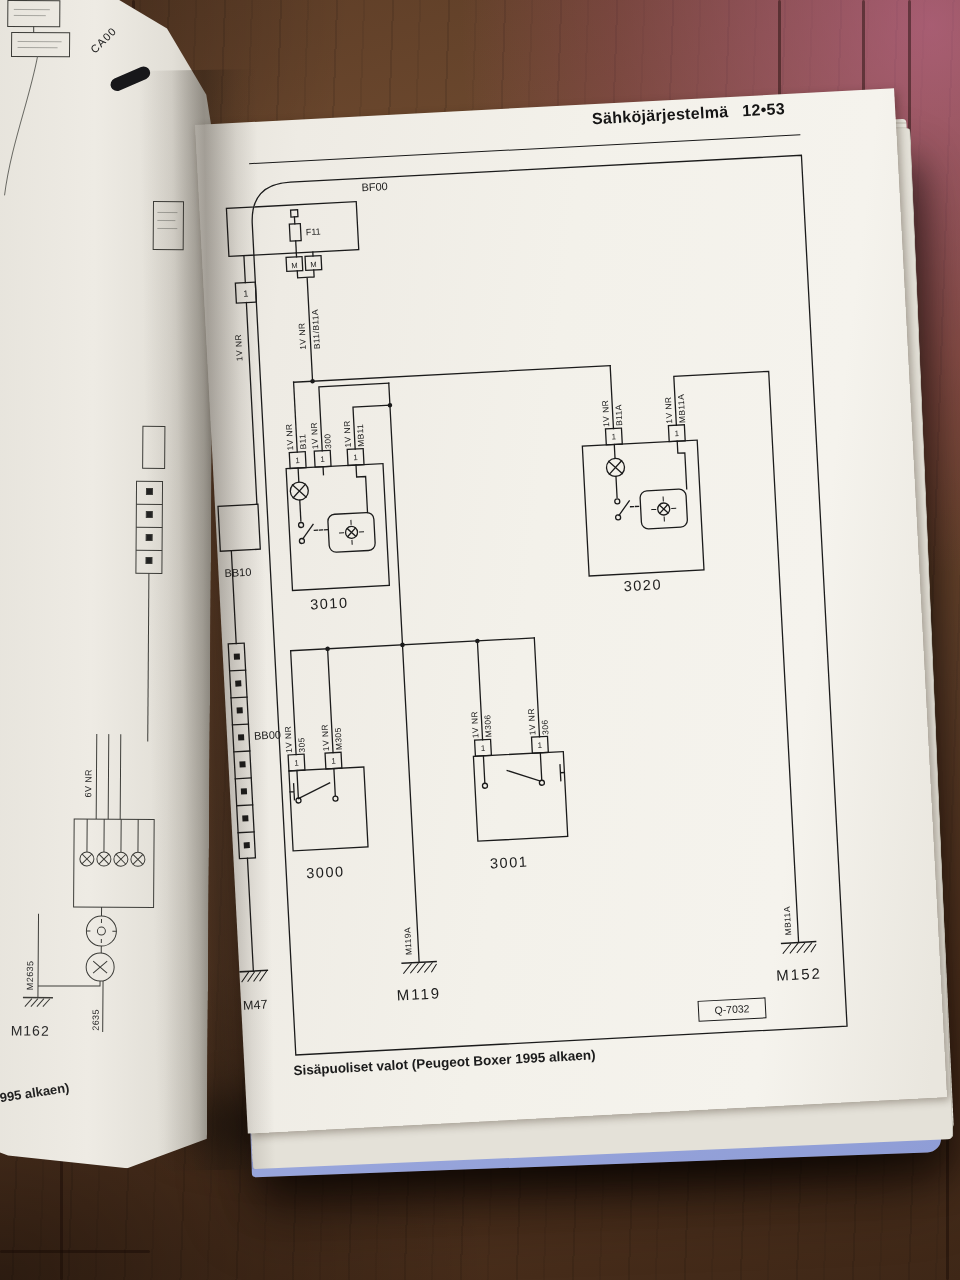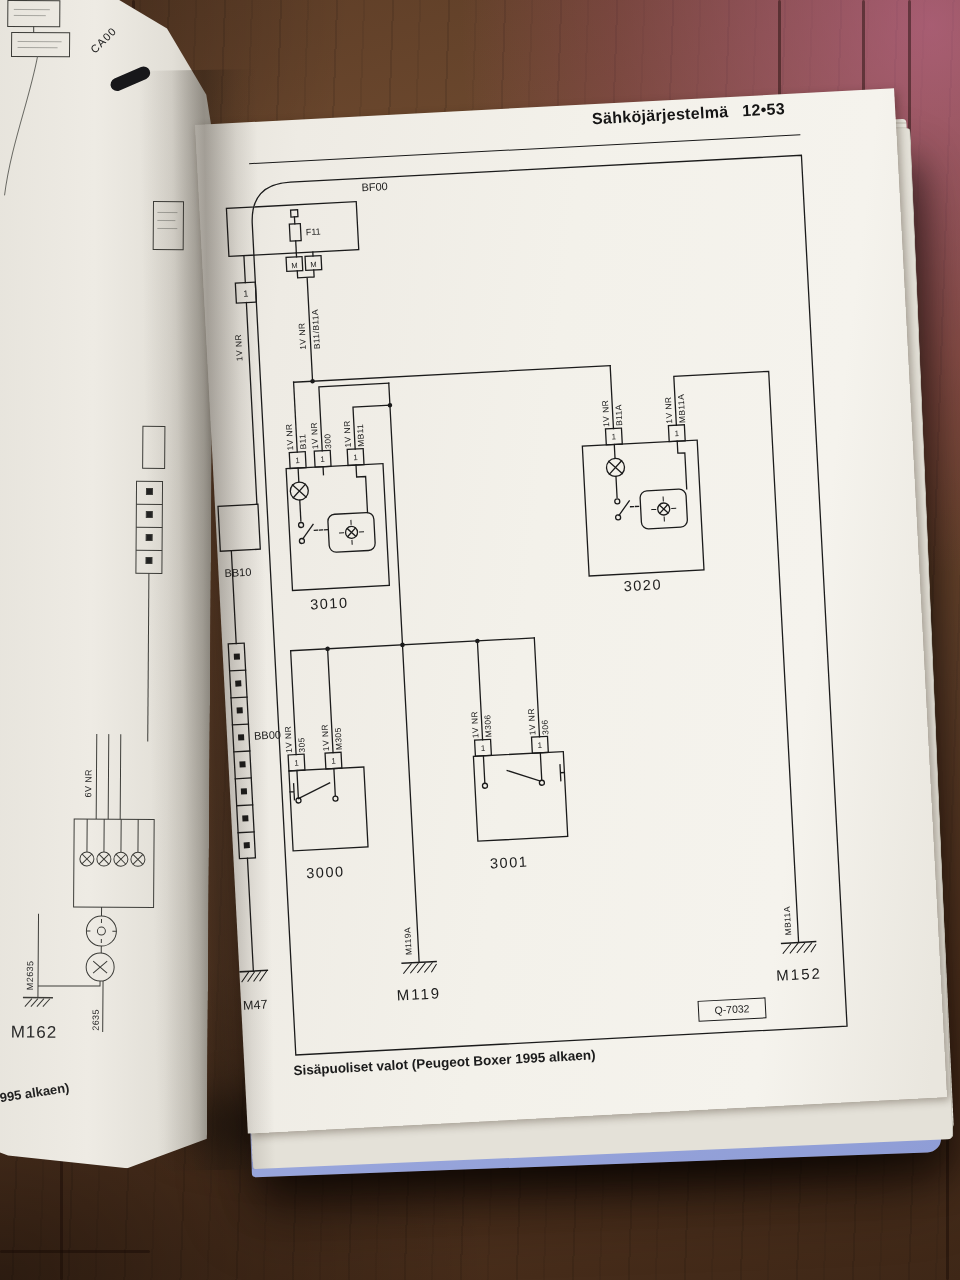--- a/index.html
+++ b/index.html
@@ -54,21 +54,21 @@
   .hdr .pgno{margin-left:14px;}
   .hrule{position:absolute;left:52px;top:41px;width:552px;height:0;border-top:1.7px solid #1a1a1a;}
   .qbox{position:absolute;left:456px;top:901px;width:66px;height:19px;border:1.3px solid #1b1b1b;
     font-size:10.5px;text-align:center;line-height:19px;color:#1b1b1b;}
   .caption{position:absolute;left:0px;top:942px;width:400px;text-align:center;font-weight:bold;font-size:13.5px;color:#1b1b1b;}
   .diag{position:absolute;left:0;top:0;}
   .clipmark{position:absolute;left:160px;top:86px;width:42px;height:13px;background:#17171a;border-radius:7px;transform:rotate(-24deg);}
   .rot-cap{position:absolute;left:50px;top:1100px;font-size:13px;font-weight:bold;color:#222;transform:rotate(-9deg);white-space:nowrap;}
   .ca00{position:absolute;left:138px;top:48px;font-size:11px;color:#222;transform:rotate(-45deg);letter-spacing:1px;}
   .lp-vt{font-size:9px;color:#2a2a2a;}
-  .lp-lbl{color:#2a2a2a;font-size:17px;letter-spacing:1px;}
+  .lp-lbl{color:#2a2a2a;font-size:14px;letter-spacing:1px;}
 </style>
 </head>
 <body>
 
 <div class="seam" style="left:132px;top:0;height:95px;"></div>
 <div class="seam" style="left:778px;top:0;height:185px;"></div>
 <div class="seam" style="left:862px;top:0;height:215px;"></div>
 <div class="seam" style="left:908px;top:0;height:140px;"></div>
 <div class="seam" style="left:946px;top:1090px;height:190px;"></div>
 <div class="seam" style="left:60px;top:1148px;height:132px;"></div>

